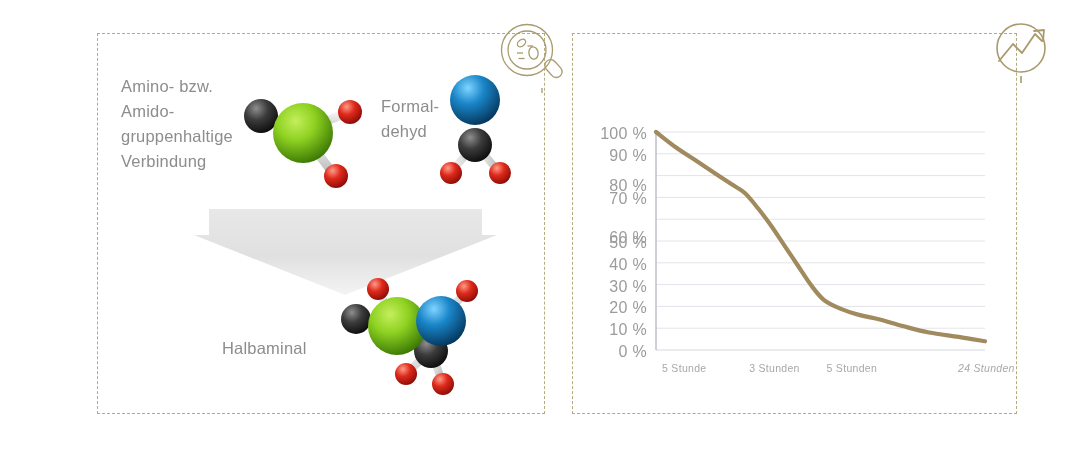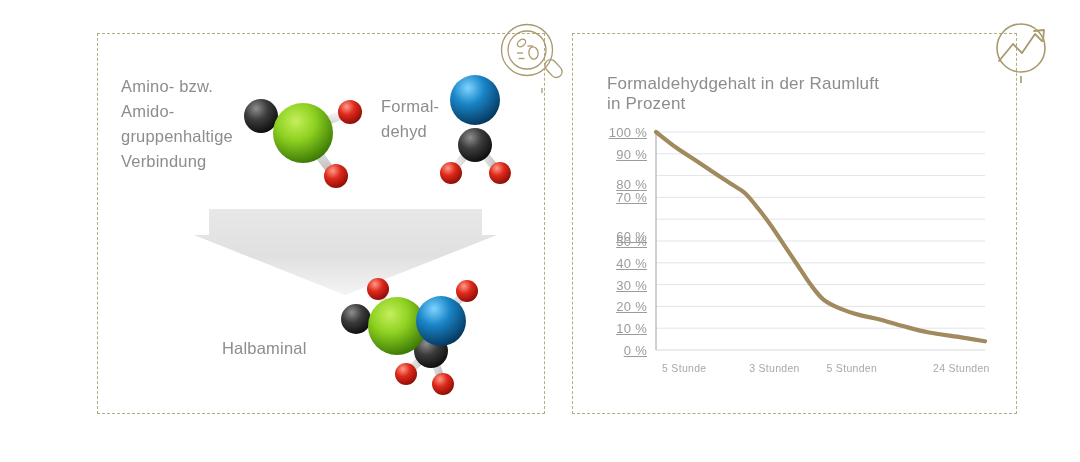--- a/index.html
+++ b/index.html
@@ -52,25 +52,24 @@
 
   
   #chart-title{
     position:absolute;left:607px;top:74px;
     color:#8d8d8d;font-size:17px;letter-spacing:.2px;
   }
   #chart-area{position:absolute;left:600px;top:120px;width:400px;height:262px;}
   .tick-label{
     position:absolute;
     color:#9b9b9b;
-    font-size:13px;
+    font-size:16px;
     text-align:right;
     letter-spacing:.3px;
     white-space:nowrap;
-    text-decoration:underline;
   }
   .xtick-label{
     position:absolute;
     color:#a8a8a8;
     font-size:10.5px;
     letter-spacing:.3px;
     white-space:nowrap;
   }
   #chart-svg{position:absolute;left:0;top:0;}
 </style>
@@ -240,21 +239,20 @@
 
   <div class="corner-icon" id="icon-trend">
     <svg width="60" height="62" viewBox="0 0 60 62" fill="none">
       <circle cx="28" cy="26" r="24" stroke="#a89a6d" stroke-width="1.6"></circle>
       <polyline points="6,39 20,22 29,31 42,12 49,19" stroke="#a89a6d" stroke-width="1.8" fill="none" stroke-linejoin="round" stroke-linecap="round"></polyline>
       <polyline points="41,9 51,8 50,19" stroke="#a89a6d" stroke-width="1.8" fill="none" stroke-linejoin="round" stroke-linecap="round"></polyline>
       <line x1="28" y1="54" x2="28" y2="61" stroke="#a89a6d" stroke-width="1.6"></line>
     </svg>
   </div>
 
-  <div id="chart-title">Formaldehydgehalt in der Raumluft in Prozent</div>
 
   <div id="chart-area">
     <svg id="chart-svg" width="400" height="262" viewBox="0 0 400 262">
         <line x1="56" x2="385" y1="12" y2="12" stroke="#e2e4ea" stroke-width="1"></line>
         <line x1="56" x2="385" y1="33.79999999999998" y2="33.79999999999998" stroke="#e2e4ea" stroke-width="1"></line>
         <line x1="56" x2="385" y1="55.599999999999994" y2="55.599999999999994" stroke="#e2e4ea" stroke-width="1"></line>
         <line x1="56" x2="385" y1="77.4" y2="77.4" stroke="#e2e4ea" stroke-width="1"></line>
         <line x1="56" x2="385" y1="99.20000000000002" y2="99.20000000000002" stroke="#e2e4ea" stroke-width="1"></line>
         <line x1="56" x2="385" y1="121" y2="121" stroke="#e2e4ea" stroke-width="1"></line>
         <line x1="56" x2="385" y1="142.8" y2="142.8" stroke="#e2e4ea" stroke-width="1"></line>
@@ -272,16 +270,16 @@
       <div class="tick-label" style="left: 0px; width: 47px; top: 109px;">60 %</div>
       <div class="tick-label" style="left: 0px; width: 47px; top: 114px;">50 %</div>
       <div class="tick-label" style="left: 0px; width: 47px; top: 135.8px;">40 %</div>
       <div class="tick-label" style="left: 0px; width: 47px; top: 157.6px;">30 %</div>
       <div class="tick-label" style="left: 0px; width: 47px; top: 179.4px;">20 %</div>
       <div class="tick-label" style="left: 0px; width: 47px; top: 201.2px;">10 %</div>
       <div class="tick-label" style="left: 0px; width: 47px; top: 223px;">0 %</div>
       <div class="xtick-label" style="left: 62px; top: 242px;">5 Stunde</div>
       <div class="xtick-label" style="left: 149.185px; top: 242px;">3 Stunden</div>
       <div class="xtick-label" style="left: 226.5px; top: 242px;">5 Stunden</div>
-      <div class="xtick-label" style="left: 333px; top: 242px;">24 Stunden</div>
+      <div class="xtick-label" style="left: 358px; top: 242px; font-style: italic;">24 Stunden</div>
     </div>
 
 </div>
 
 </body></html>

